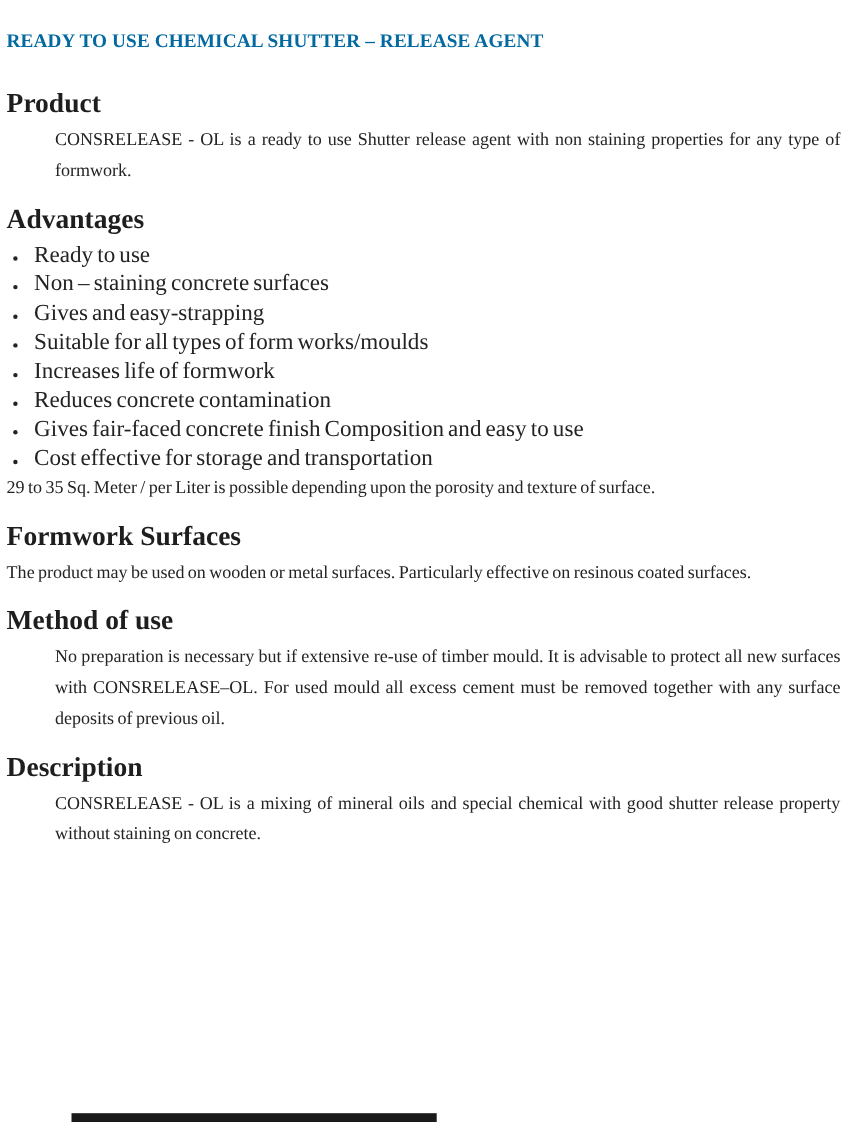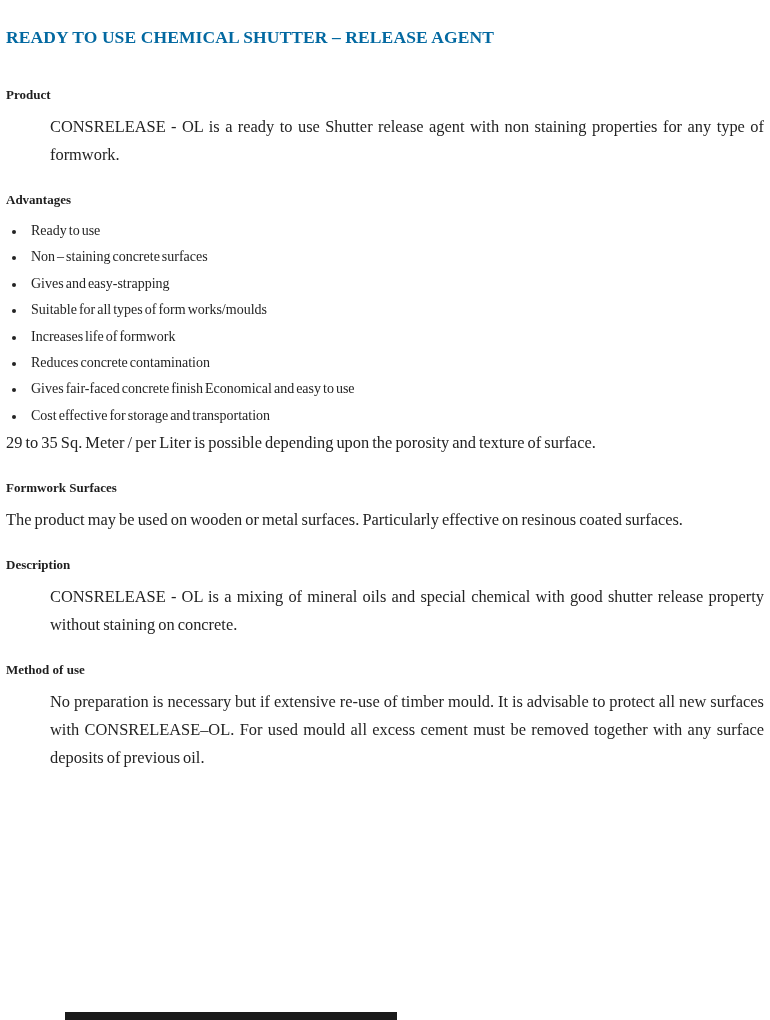--- a/index.html
+++ b/index.html
@@ -17,42 +17,42 @@
   h1.doc-title {
     font-size: 17.5px;
     line-height: 22px;
     margin: 0 0 36px 0;
     font-weight: bold;
     letter-spacing: 0.1px;
     color: #0369a1;
   }
   section { margin: 0; }
   h2.sec-heading {
-    font-size: 13px;
+    font-size: 25px;
     line-height: 22px;
     margin: 20px 0 7px 0;
     font-weight: bold;
     color: #1e1e1e;
   }
   p.sec-body {
     font-size: 16.4px;
     line-height: 28px;
     margin: 0;
     word-spacing: -1px;
   }
   p.just { text-align: justify; margin-left: 44px; }
   p.line1 { white-space: nowrap; }
 
   ul.bullets {
     list-style: disc;
     margin: 4px 0 0 0;
     padding: 0 0 0 20px;
   }
   ul.bullets li {
-    font-size: 14px;
+    font-size: 21px;
     line-height: 26.4px;
     padding-left: 5px;
     word-spacing: -1.5px;
   }
   ul.bullets li::marker { font-size: 12px; }
 
   .bottom-bar {
     position: absolute;
     left: 65px;
     bottom: 0;
@@ -75,41 +75,41 @@
 
   <section>
     <h2 class="sec-heading">Advantages</h2>
     <ul class="bullets">
       <li>Ready to use</li>
       <li>Non – staining concrete surfaces</li>
       <li>Gives and easy-strapping</li>
       <li>Suitable for all types of form works/moulds</li>
       <li>Increases life of formwork</li>
       <li>Reduces concrete contamination</li>
-      <li>Gives fair-faced concrete finish Economical and easy to use</li>
+      <li>Gives fair-faced concrete finish Composition and easy to use</li>
       <li>Cost effective for storage and transportation</li>
     </ul>
   </section>
 
 
 
   <section>
     <p class="sec-body line1">29 to 35 Sq. Meter / per Liter is possible depending upon the porosity and texture of surface.</p>
   </section>
 
   <section>
     <h2 class="sec-heading">Formwork Surfaces</h2>
     <p class="sec-body line1">The product may be used on wooden or metal surfaces. Particularly effective on resinous coated surfaces.</p>
   </section>
 
   <section>
-    <h2 class="sec-heading">Description</h2>
-    <p class="sec-body just">CONSRELEASE - OL is a mixing of mineral oils and special chemical with good shutter release property without staining on concrete.</p>
+    <h2 class="sec-heading">Method of use</h2>
+    <p class="sec-body just">No preparation is necessary but if extensive re-use of timber mould. It is advisable to protect all new surfaces with CONSRELEASE–OL. For used mould all excess cement must be removed together with any surface deposits of previous oil.</p>
   </section>
 
   <section>
-    <h2 class="sec-heading">Method of use</h2>
-    <p class="sec-body just">No preparation is necessary but if extensive re-use of timber mould. It is advisable to protect all new surfaces with CONSRELEASE–OL. For used mould all excess cement must be removed together with any surface deposits of previous oil.</p>
+    <h2 class="sec-heading">Description</h2>
+    <p class="sec-body just">CONSRELEASE - OL is a mixing of mineral oils and special chemical with good shutter release property without staining on concrete.</p>
   </section>
 
   <div class="bottom-bar"></div>
 
 </div>
 
 </body></html>

